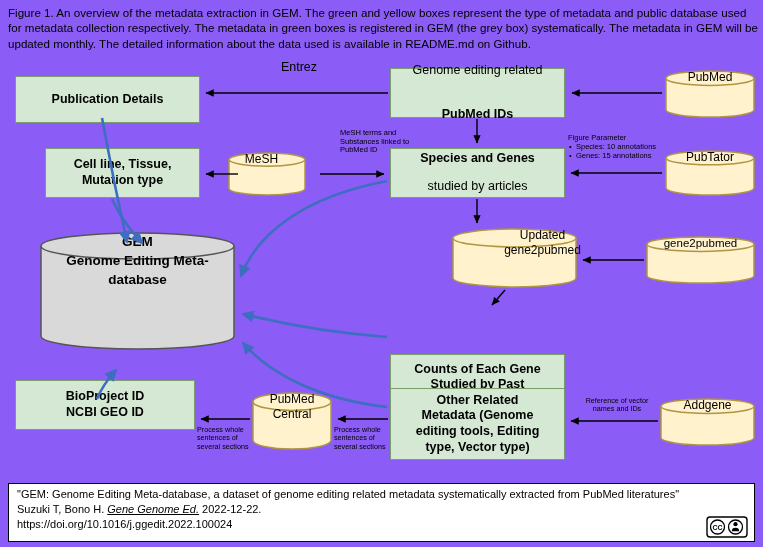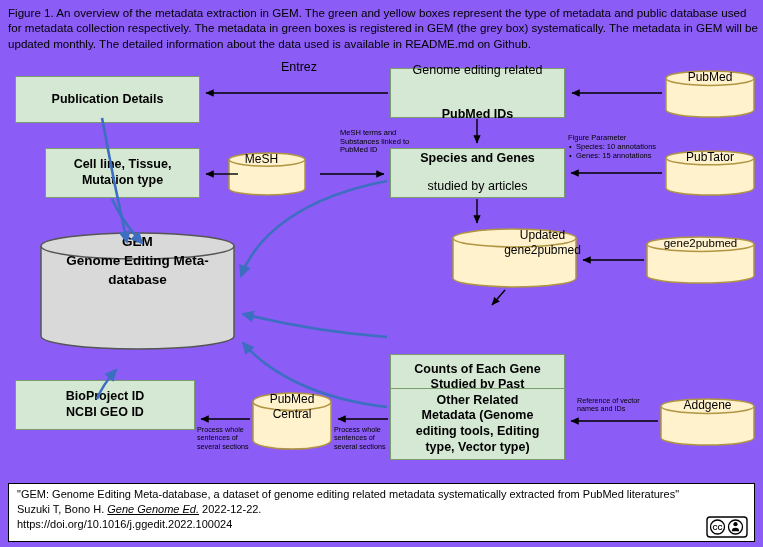--- a/index.html
+++ b/index.html
@@ -40,21 +40,21 @@
   #box-other      { left:390px; top:388px; width:175px; height:72px; }
   #cyl-addgene    { left:660px; top:398px; width:95px;  height:48px; }
   #box-bioproject { left:15px;  top:380px; width:180px; height:50px; }
   #cyl-pmc        { left:252px; top:392px; width:80px;  height:58px; }
 
   
   .note { position:absolute; z-index:6; }
   #lbl-entrez     { left:266px; top:60px;  width:66px; text-align:center; font-size:12.5px; }
   #lbl-mesh       { left:306px; top:129px; width:84px;  font-size:7.5px; line-height:1.15;margin-left:34px; }
   #lbl-cp         { left:568px; top:133px; width:102px; font-size:7.5px; line-height:1.2; }
-  #lbl-addgene    { left:577px; top:397px; width:80px;  font-size:7.2px; line-height:1.15; }
+  #lbl-addgene    { left:577px; top:397px; width:80px;  font-size:7.2px; line-height:1.15;text-align:center; }
   #lbl-proc-left  { left:197px; top:426px; width:55px;  font-size:7.2px; line-height:1.15; }
   #lbl-proc-right { left:334px; top:426px; width:55px;  font-size:7.2px; line-height:1.15; }
   .cp-item { position:relative; padding-left:8px; }
   .cp-item::before { content:"\2022"; position:absolute; left:1px; }
 
   
   #arrows { position:absolute; left:0; top:0; z-index:5; pointer-events:none; }
   #arrows .black { stroke:#000; stroke-width:1.4; fill:none; }
   #arrows .blue  { stroke:var(--blue-arrow); stroke-width:2.6; fill:none; }
   #arrows #ab  path { fill:#000; }

